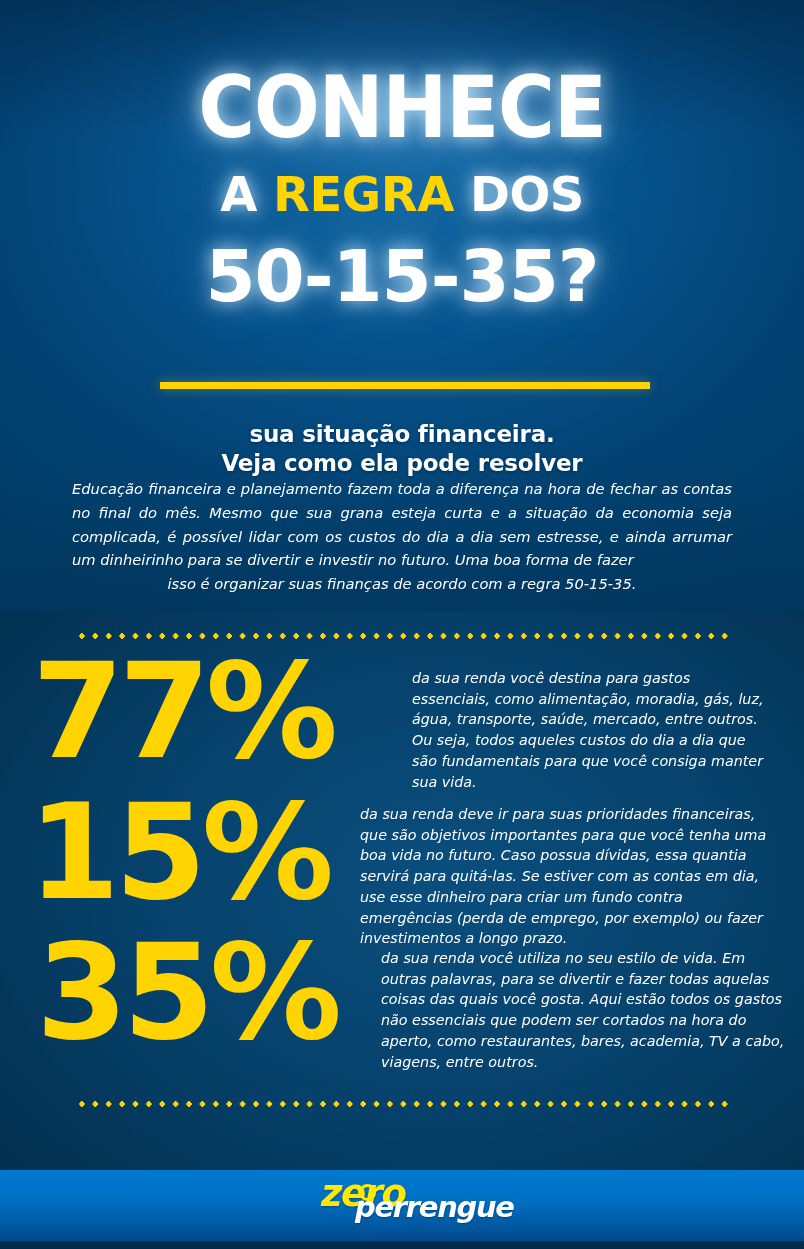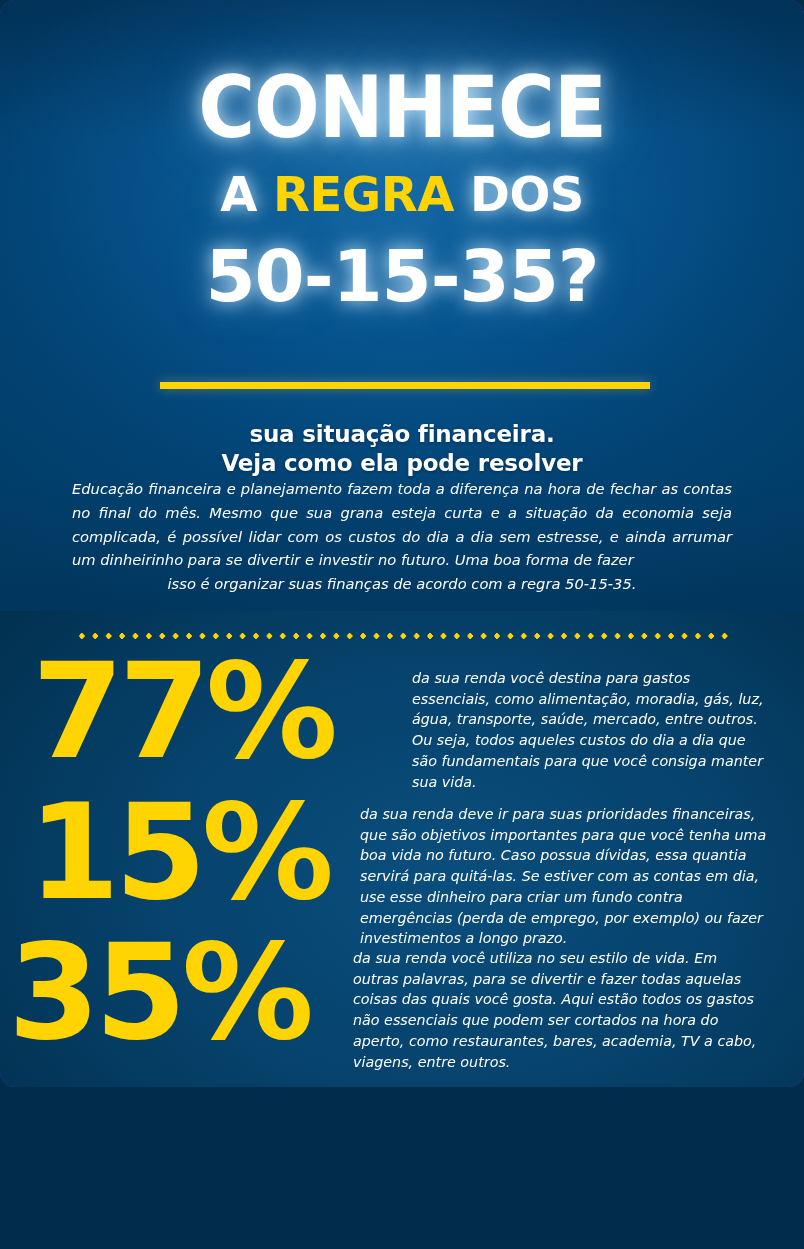--- a/index.html
+++ b/index.html
@@ -5,25 +5,24 @@
   html, body {
     margin: 0;
     padding: 0;
     background: #012c4a;
   }
   * { box-sizing: border-box; }
 
   #poster {
     position: relative;
     width: 804px;
-    height: 1087px;
+    height: 1249px;
     overflow: hidden;
     font-family: "Liberation Sans", sans-serif;
     background: #6d28d9;
-    border-radius: 15px;
   }
 
   
   .hero {
     position: absolute;
     left: 0; top: 0;
     width: 804px;
     height: 611px;
     background:
       radial-gradient(ellipse 620px 460px at 50% 32%, #0a5f9c 0%, #055089 38%, #024272 68%, #013c66 100%);
@@ -175,21 +174,21 @@
 
   .row-50 { top: 44px; }
   .row-50 .pct { margin-left: 32px; width: 380px; }
   .row-50 .desc { width: 360px; padding-top: 13px; }
 
   .row-15 { top: 185px; }
   .row-15 .pct { margin-left: 28px; width: 332px; }
   .row-15 .desc { width: 410px; padding-top: 8px; }
 
   .row-35 { top: 325px; }
-  .row-35 .pct { margin-left: 8px; width: 345px; }
+  .row-35 .pct { margin-left: 36px; width: 345px; }
   .row-35 .desc { width: 405px; padding-top: 12px; }
 
   
   .footer {
     position: absolute;
     left: 0;
     top: 1170px;
     width: 804px;
     height: 71px;
     background: linear-gradient(to bottom, #0079d0 0%, #0071c4 40%, #0059a2 78%, #014a8a 100%);

